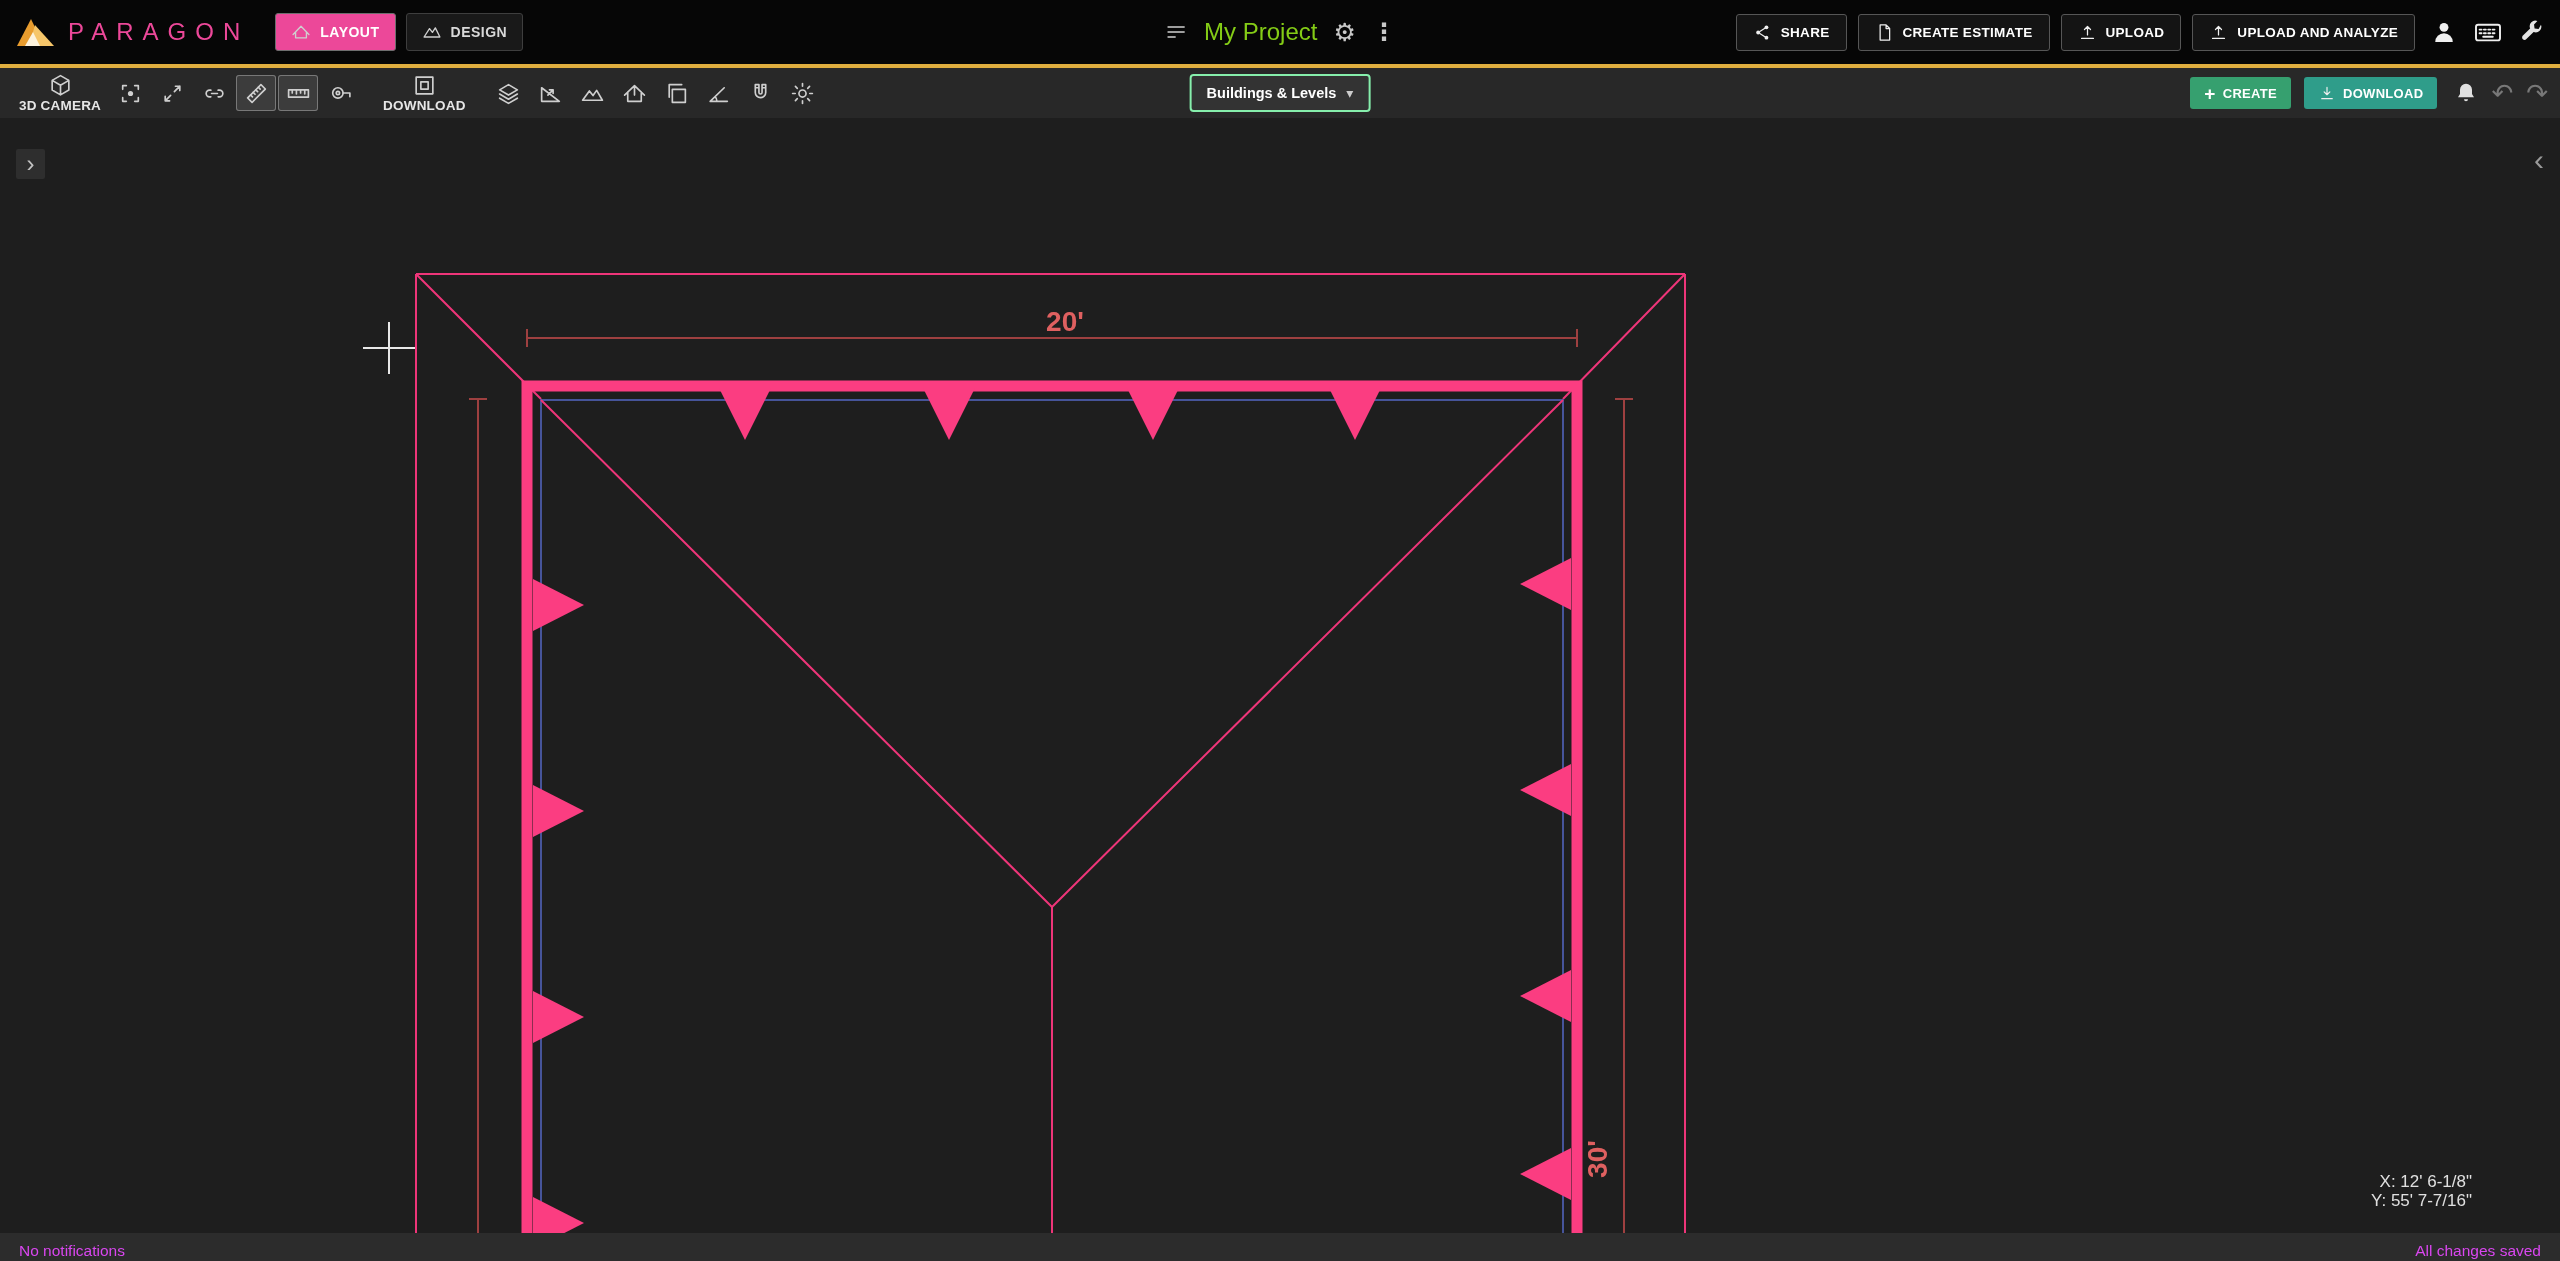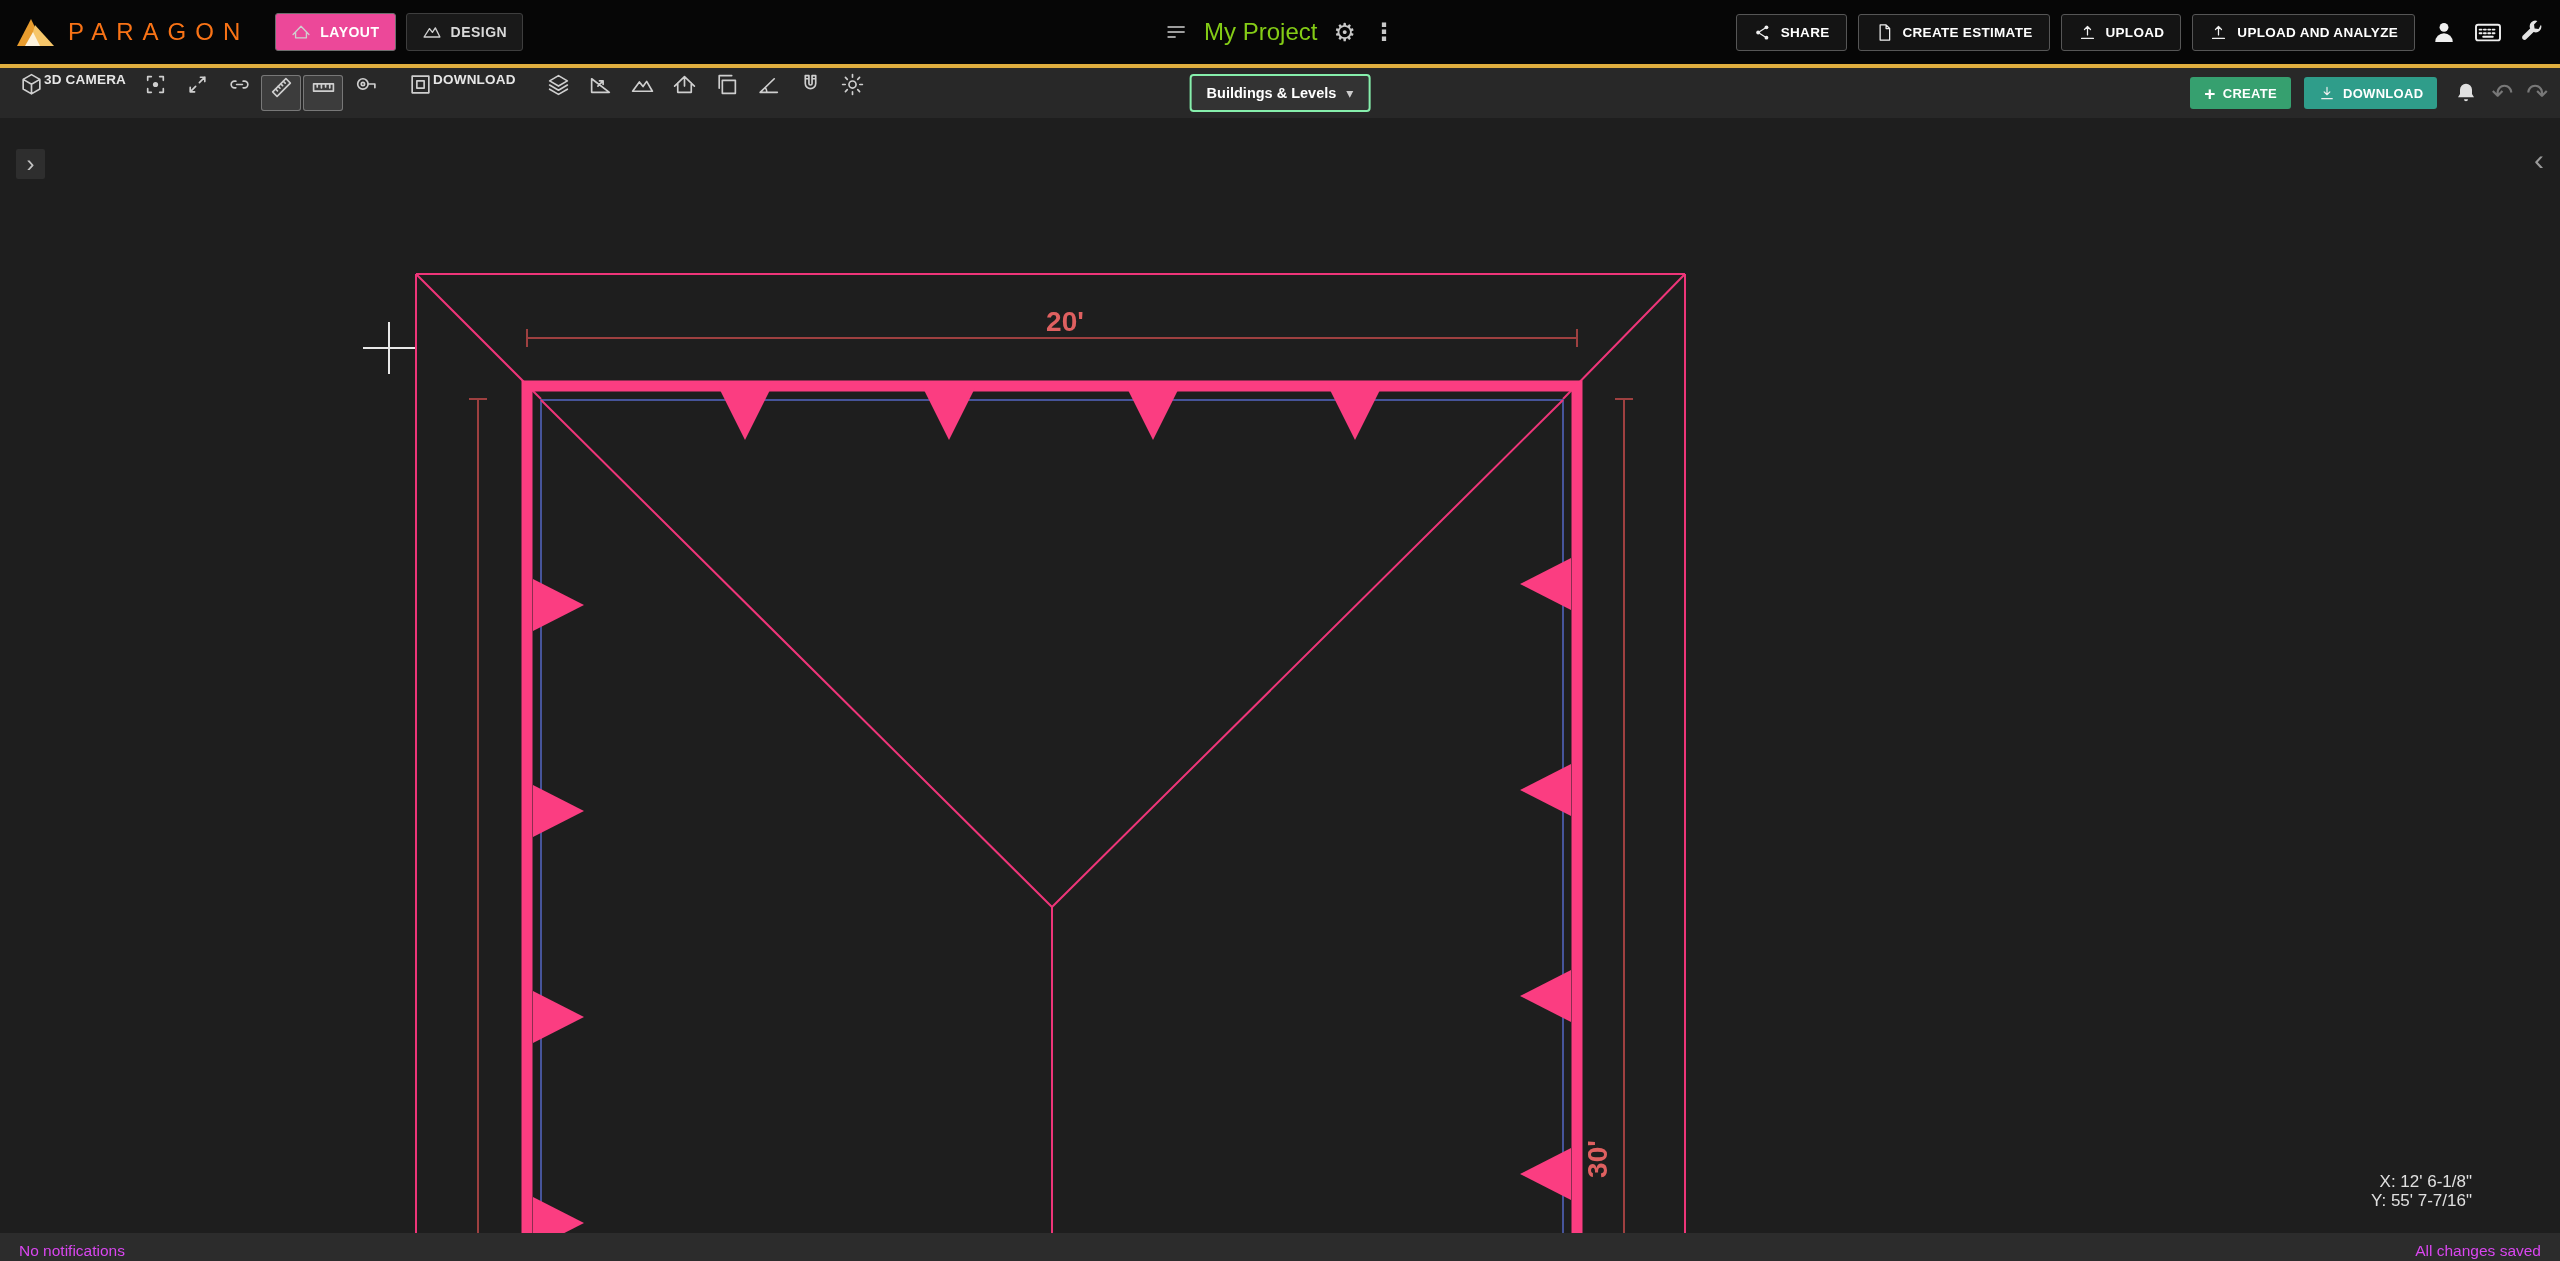--- a/index.html
+++ b/index.html
@@ -19,21 +19,21 @@
   svg.ic.w .f { fill: #efefef; stroke: none; }
 
   
   .topbar {
     height: 64px; background: #060606;
     display: flex; align-items: center; justify-content: space-between;
     padding: 0 16px; position: relative;
   }
   .tb-left { display: flex; align-items: center; gap: 26px; }
   .brand { display: flex; align-items: center; gap: 12px; }
-  .brand-name { font-size: 24px; font-weight: 500; letter-spacing: 9px; color: #f97316; }
+  .brand-name { font-size: 24px; font-weight: 500; letter-spacing: 9px; color: #ec4899; }
   .tabs { display: flex; gap: 10px; }
   .tab {
     height: 38px; display: flex; align-items: center; gap: 9px; padding: 0 15px;
     border-radius: 3px; font-size: 14px; font-weight: 700; letter-spacing: .5px;
     background: #191919; border: 1px solid #3e3e3e; color: #d9d9d9;
   }
   .tab.active { background: #ec4899; border-color: #6e6e6e; color: #ffffff; }
 
   .tb-center {
     position: absolute; left: 50%; top: 50%; transform: translate(-50%, -50%);
@@ -53,22 +53,22 @@
   
   .gold-line { height: 4px; background: #dfae3f; }
 
   
   .toolbar {
     height: 50px; background: #282828; display: flex; align-items: center;
     padding: 0 12px; position: relative;
   }
   .tool-left { display: flex; align-items: center; gap: 2px; }
   .tool {
-    height: 42px; min-width: 40px; display: flex; justify-content: center;
-    padding: 0 7px; border-radius: 3px; color: #e6e6e6;
+    height: 42px; min-width: 40px; display: flex; align-items: center; justify-content: center;
+    padding: 0 7px; border-radius: 3px; color: #e6e6e6; flex-direction: column;
   }
   .tool.labeled { font-size: 13.5px; font-weight: 700; letter-spacing: .2px; }
   .tool.active { background: #3c3c3c; box-shadow: inset 0 0 0 1px #787878; height: 36px; }
   .tool.gap-left { margin-left: 14px; }
 
   .tool-center { position: absolute; left: 50%; top: 50%; transform: translate(-50%, -50%); }
   .dropdown {
     height: 38px; display: flex; align-items: center; gap: 10px; padding: 0 15px;
     background: #333333; border: 2px solid #86efac; border-radius: 4px;
     font-size: 14.5px; font-weight: 700; color: #ffffff; white-space: nowrap;

